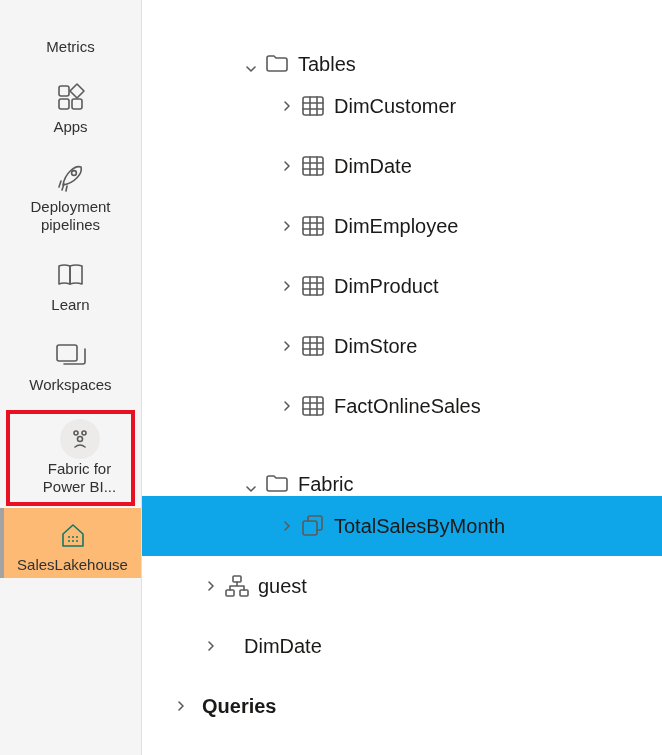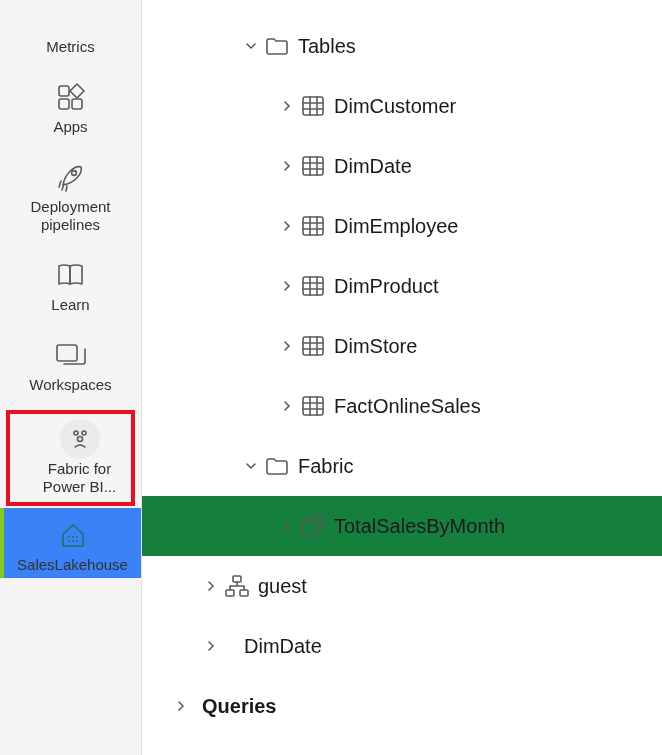--- a/index.html
+++ b/index.html
@@ -39,40 +39,40 @@
       margin-bottom: 4px;
     }
     .sidebar-item svg { stroke: #5b5b5b; }
     .sidebar-item span { line-height: 1.2; }
     .sidebar-highlighted {
       border: 4px solid #e81123;
       margin: 2px 6px;
       padding: 8px 2px 6px 20px;
     }
     .sidebar-selected {
-      background: #3b82f6;
-      border-left: 4px solid #84cc16;
+      background: #fdba74;
+      border-left: 4px solid #a3a3a3;
     }
     .sidebar-selected svg { stroke: #117865; }
     .sidebar-first { padding-top: 0; margin-top: -2px; }
     .main {
       flex: 1;
       padding: 16px 0 0 0;
       overflow: hidden;
       font-size: 20px;
     }
     .tree-row {
       display: flex;
       align-items: center;
       height: 60px;
       cursor: pointer;
       padding-right: 8px;
     }
     .tree-row.selected {
-      background: #15803d;
+      background: #0ea5e9;
     }
     .tree-row .chev {
       width: 18px;
       display: flex;
       align-items: center;
       justify-content: center;
       color: #5b5b5b;
     }
     .tree-row .node-icon {
       width: 34px;
@@ -83,21 +83,21 @@
     }
     .tree-row .label {
       color: #1b1a19;
       font-weight: 400;
       white-space: nowrap;
     }
     .tree-row .label.bold { font-weight: 600; }
     
     .ind-0 { padding-left: 30px; }
     .ind-1 { padding-left: 60px; }
-    .ind-2 { padding-left: 100px; }
+    .ind-2 { padding-left: 100px; align-items: flex-end; }
     .ind-3 { padding-left: 136px; }
     
     svg { fill: none; stroke-width: 1.6; stroke-linecap: round; stroke-linejoin: round; }
   </style>
 </head>
 <body>
 
 <div class="sidebar">
 
   <div class="sidebar-item sidebar-first">

